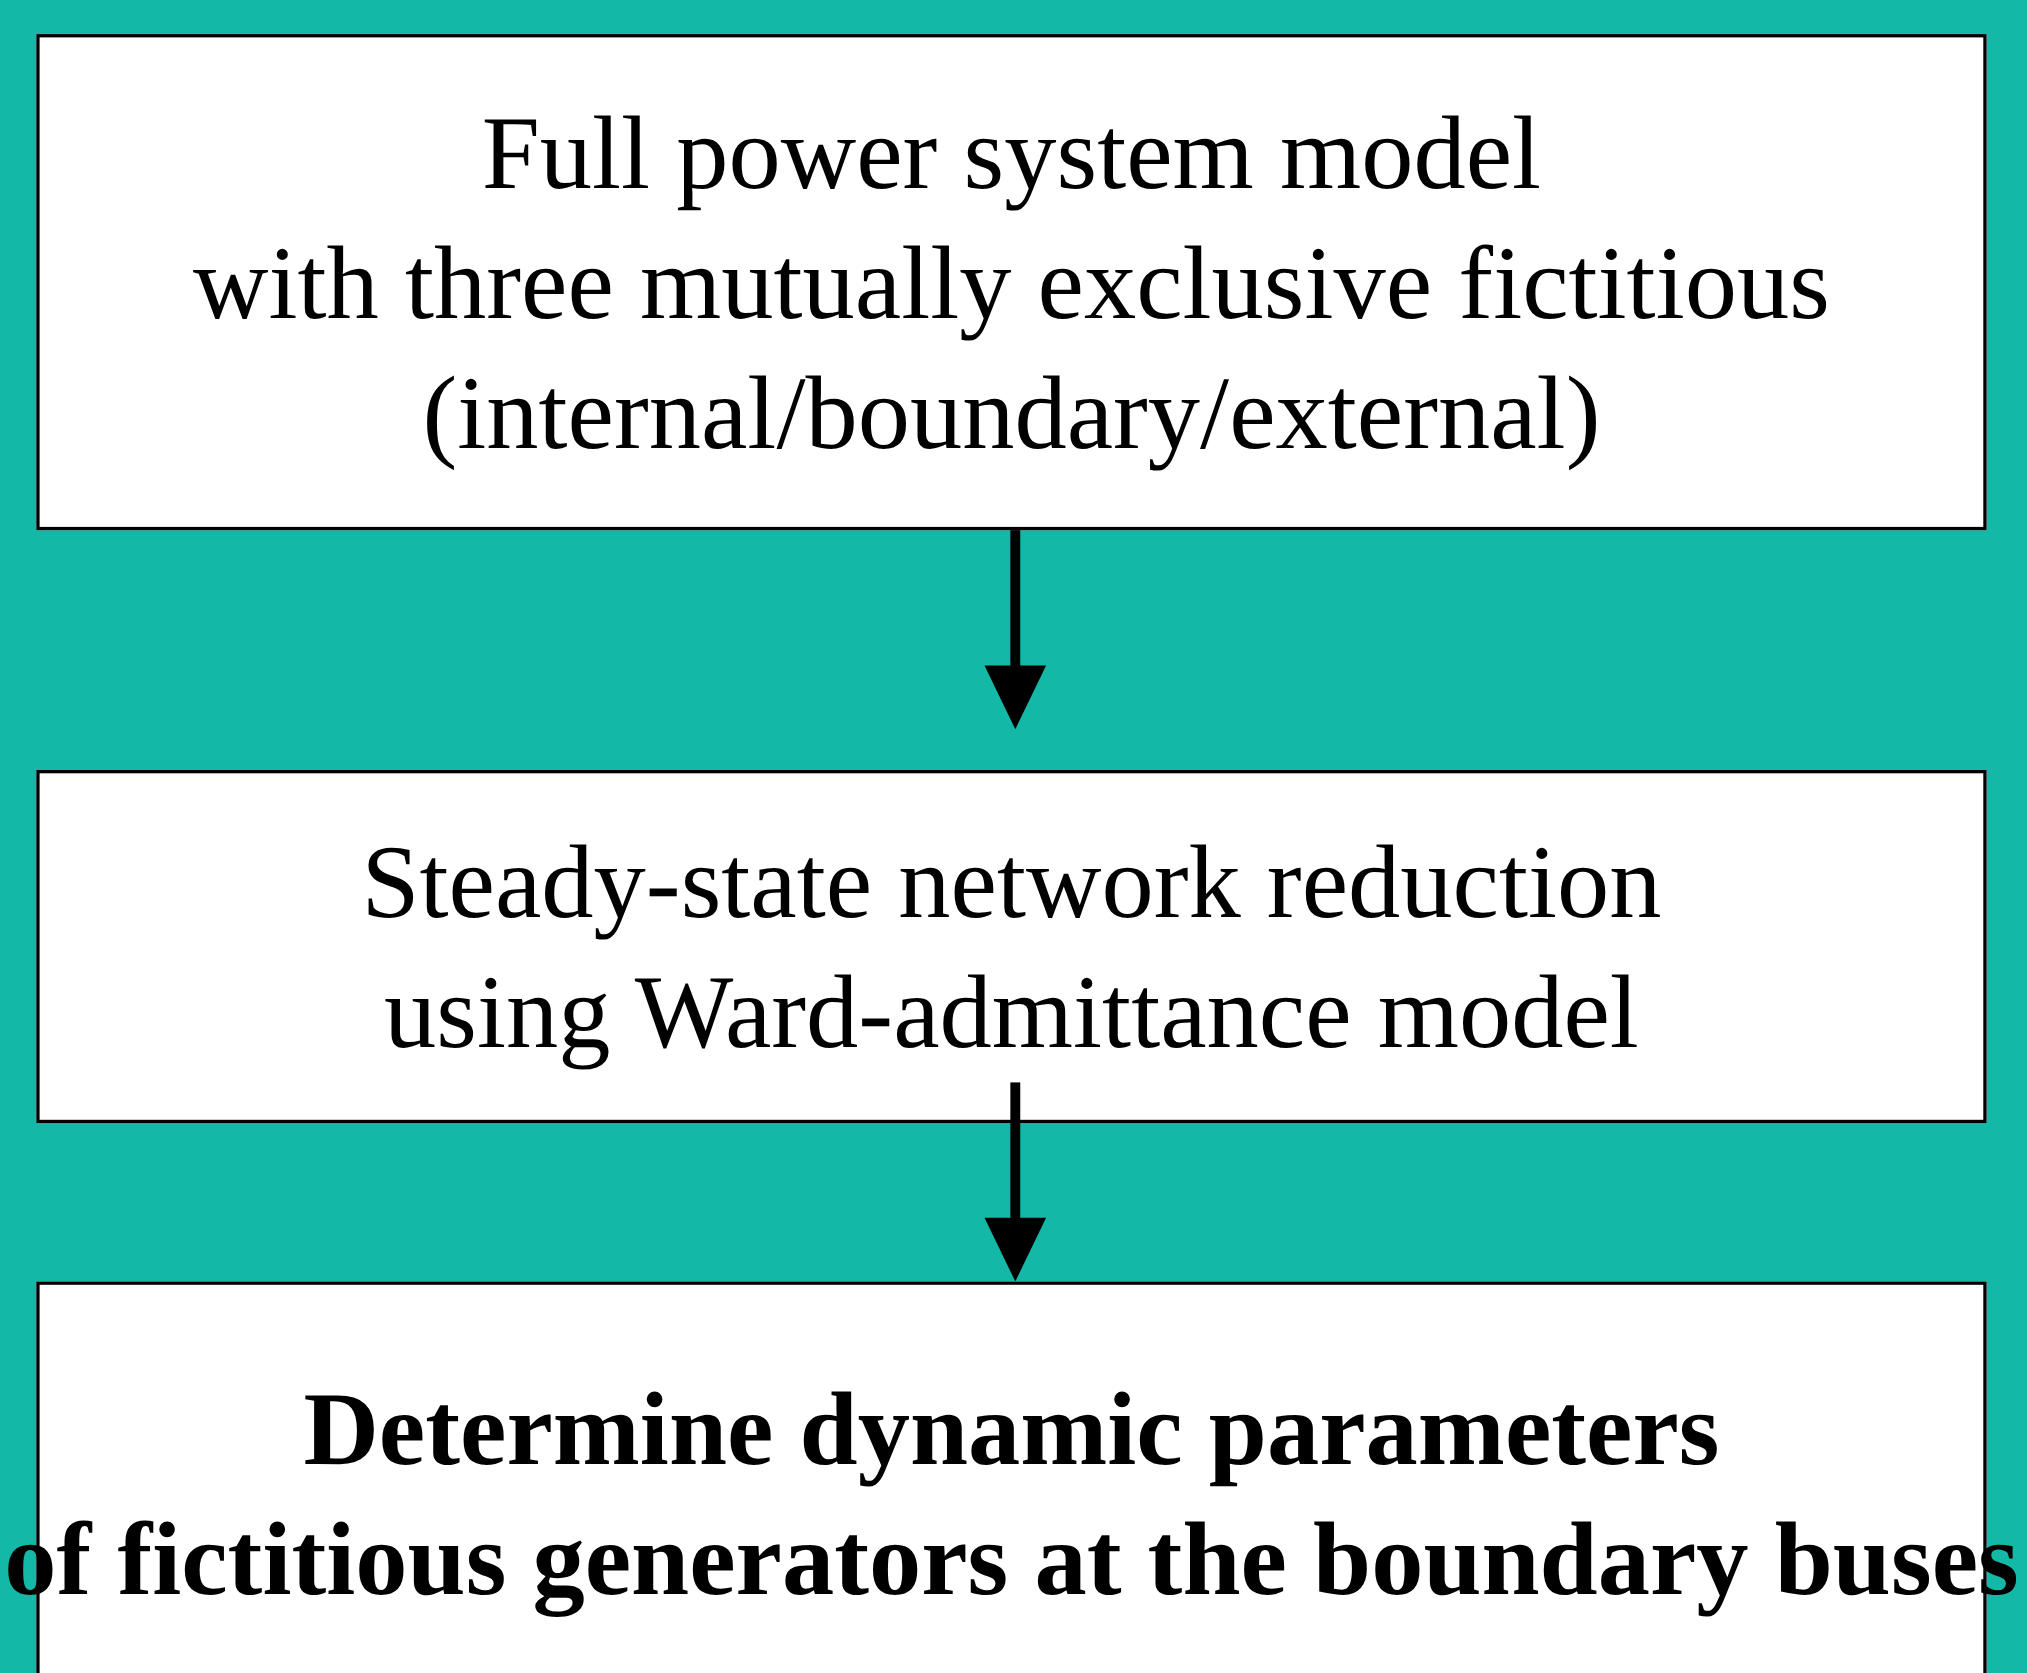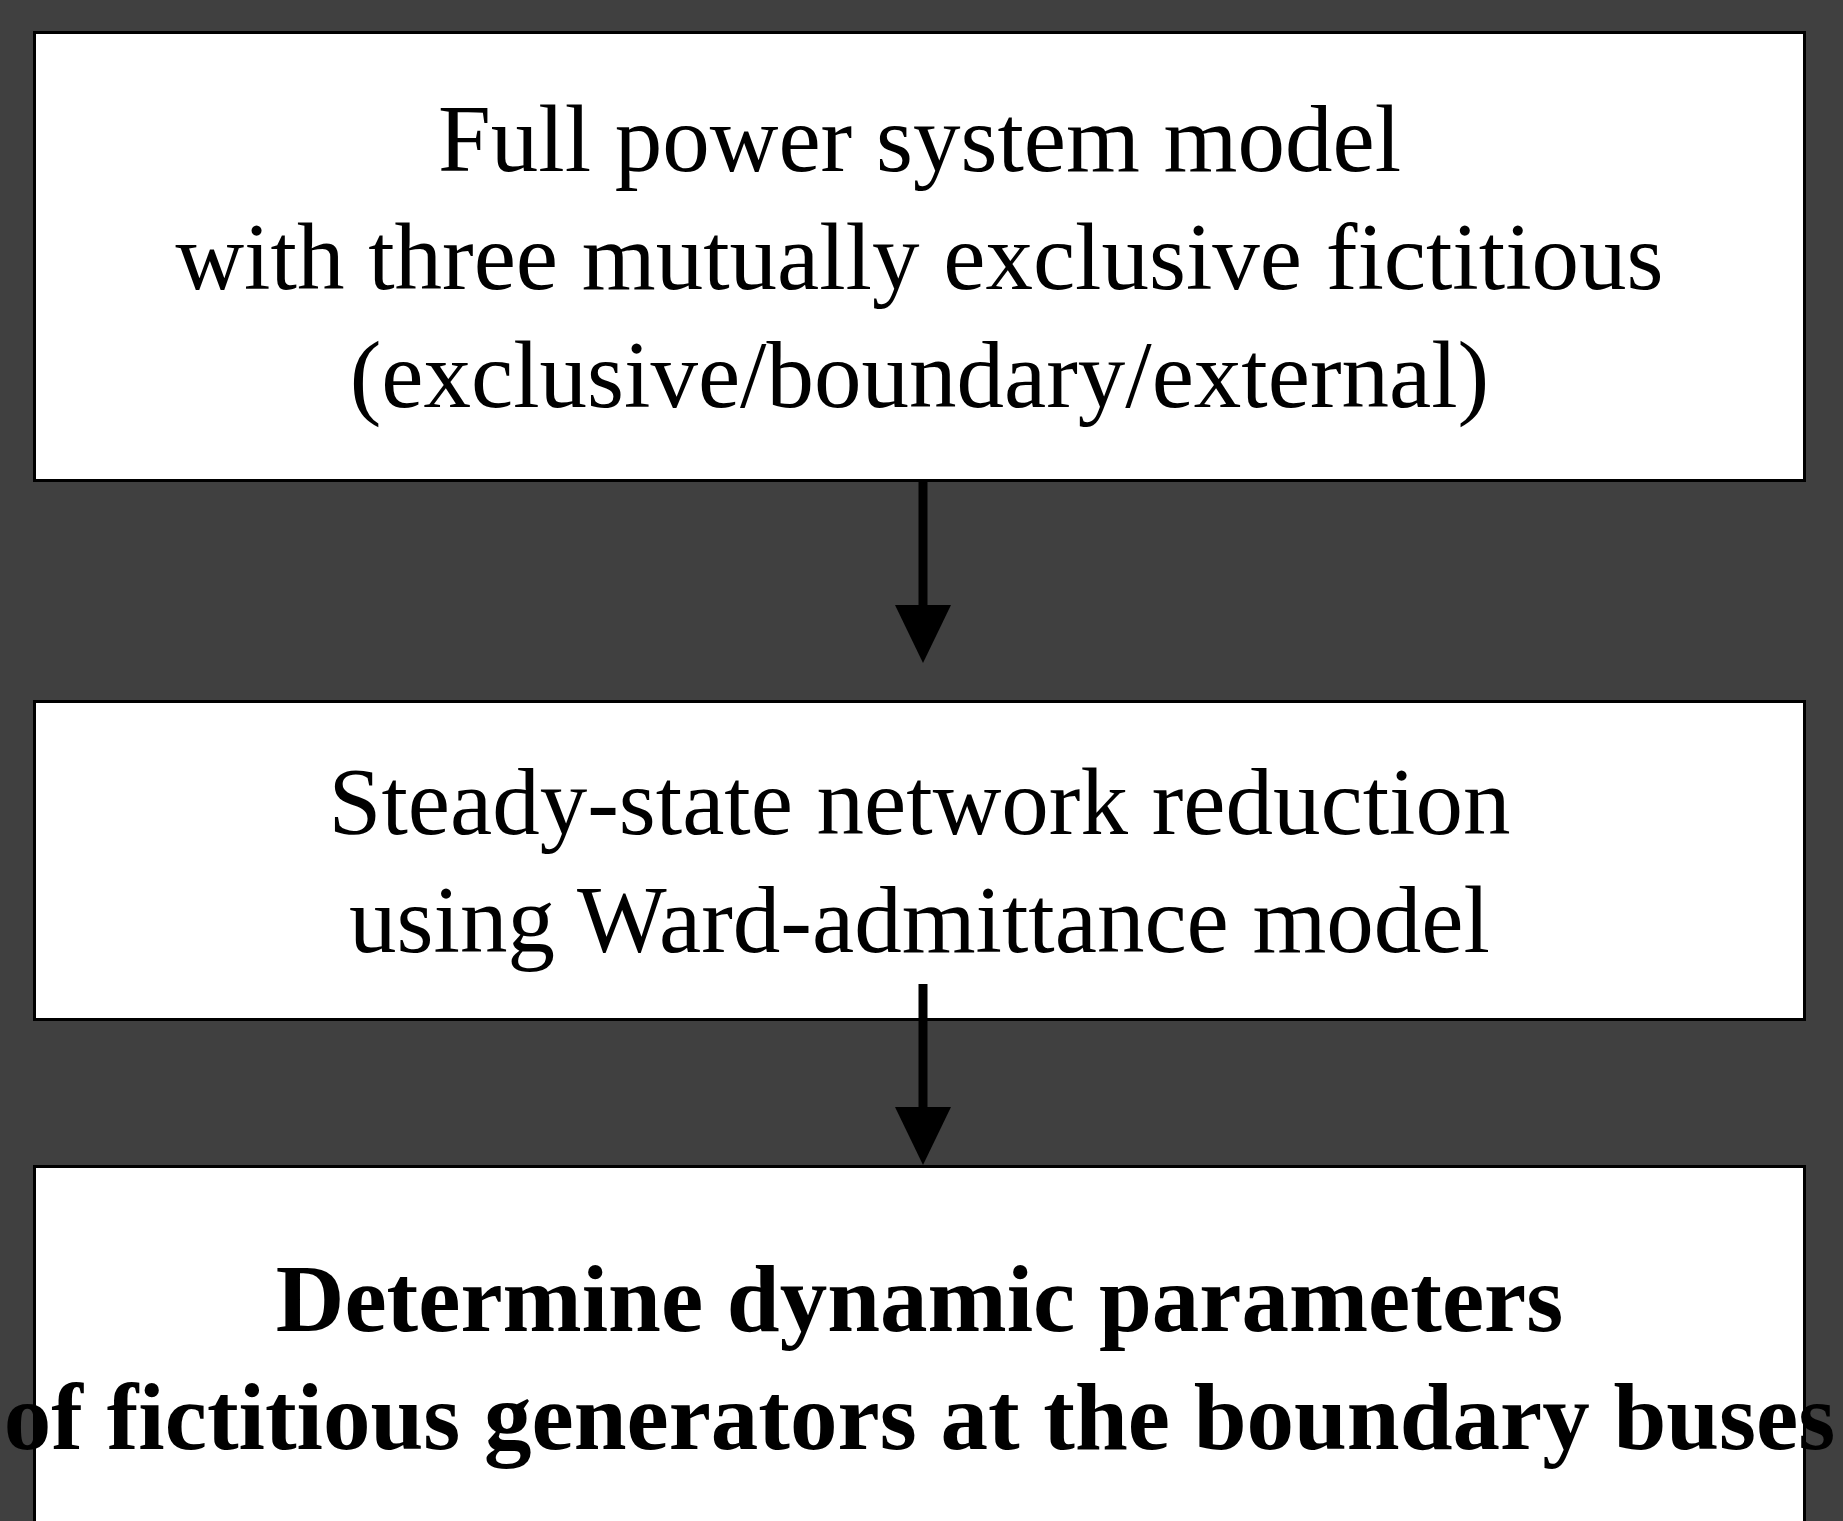--- a/index.html
+++ b/index.html
@@ -4,21 +4,21 @@
 <style>
   html, body {
     margin: 0;
     padding: 0;
     background: #ffffff;
   }
   .canvas {
     position: relative;
     width: 1843px;
     height: 1521px;
-    background: #404040;
+    background: #14b8a6;
     font-family: "Liberation Serif", serif;
     color: #000000;
     overflow: hidden;
   }
   .box {
     position: absolute;
     left: 33px;
     width: 1773px;
     box-sizing: border-box;
     border: 3px solid #000000;
@@ -67,21 +67,21 @@
   }
 </style>
 </head>
 <body>
 
 <div class="canvas">
 
   <div class="box box1">
     <div class="line">Full power system model</div>
     <div class="line">with three mutually exclusive fictitious</div>
-    <div class="line">(exclusive/boundary/external)</div>
+    <div class="line">(internal/boundary/external)</div>
   </div>
 
   <div class="arrow arrow1">
     <div class="shaft"></div>
     <div class="head"></div>
   </div>
 
   <div class="box box2">
     <div class="line">Steady-state network reduction</div>
     <div class="line">using Ward-admittance model</div>

